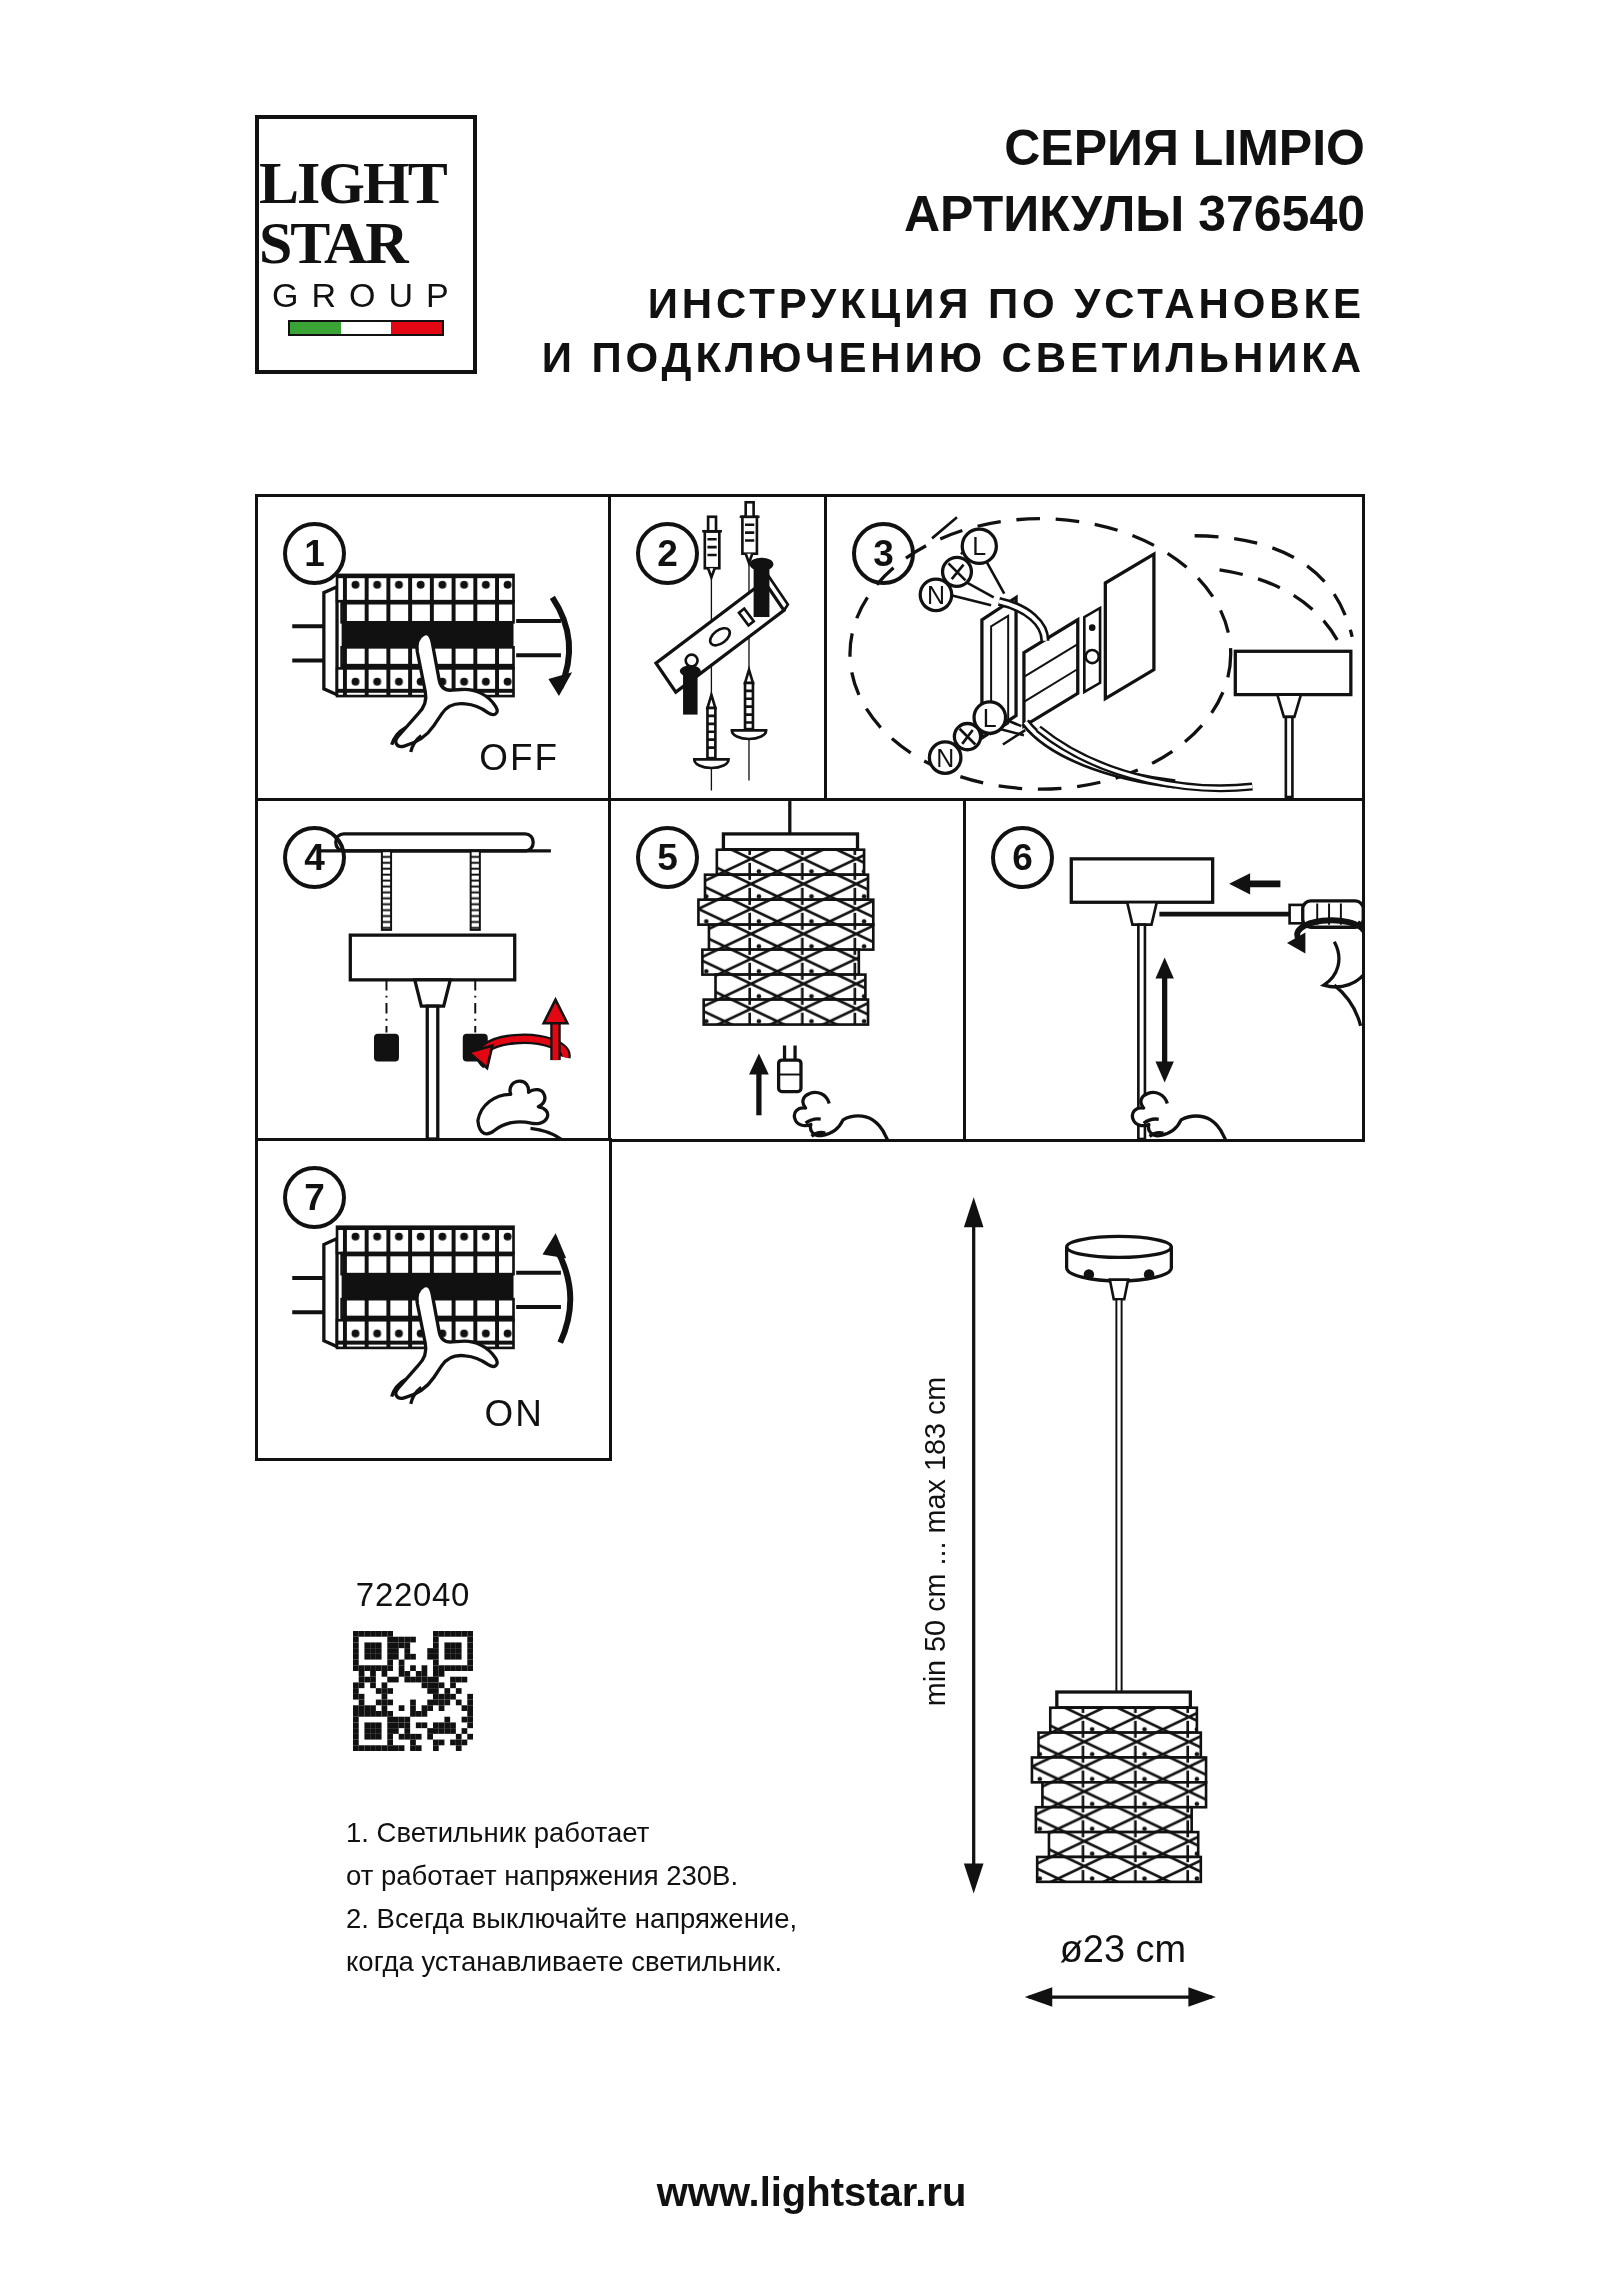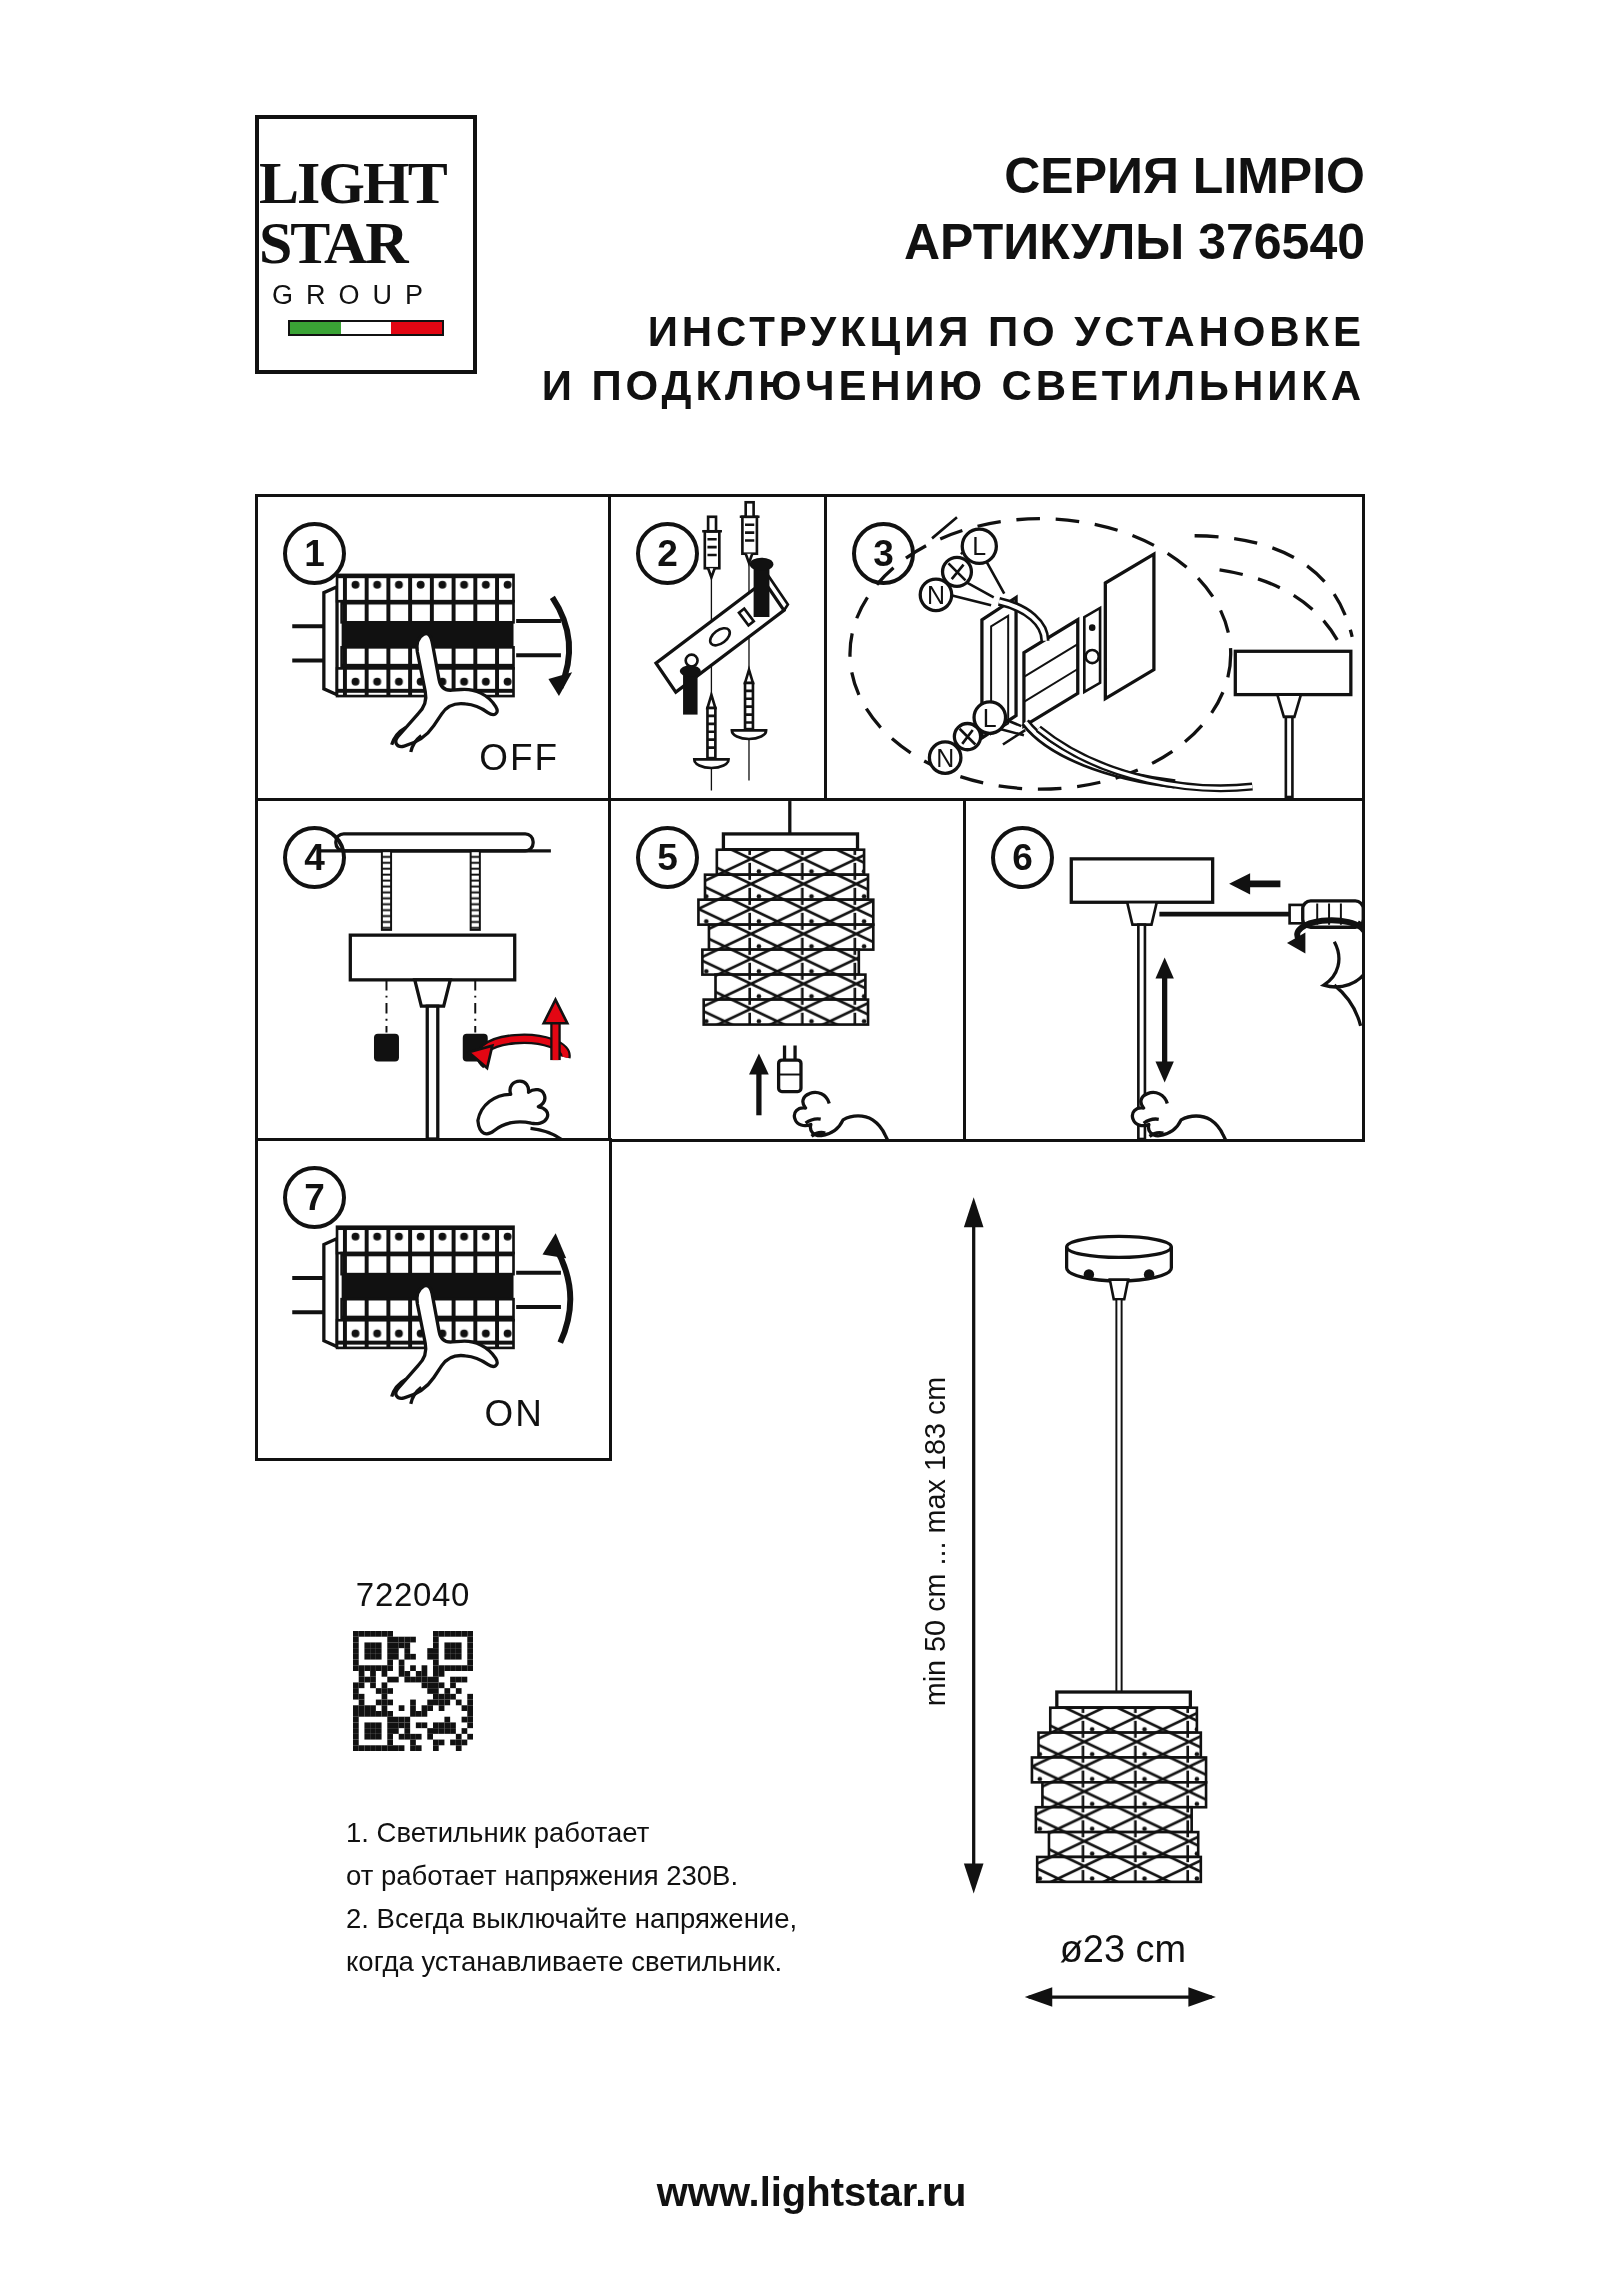--- a/index.html
+++ b/index.html
@@ -3,26 +3,26 @@
 <meta charset="utf-8">
 <style>
   html,body{margin:0;padding:0;background:#888;}
   .page{position:relative;width:1623px;height:2295px;background:#fff;overflow:hidden;
         font-family:"Liberation Sans", sans-serif;color:#111;}
   .abs{position:absolute;}
   
   .logo{left:255px;top:115px;width:222px;height:259px;border:4.6px solid #111;box-sizing:border-box;}
   .logo .l1,.logo .l2{font-family:"Liberation Serif", serif;font-weight:700;font-size:60px;line-height:60px;letter-spacing:-2px;}
   .logo .l1{margin-top:34px;}
-  .logo .l3{font-size:27px;letter-spacing:13px;text-indent:13px;margin-top:7.9px;line-height:29px;}
+  .logo .l3{font-size:34px;letter-spacing:13px;text-indent:13px;margin-top:7.9px;line-height:29px;}
   .flag{width:156px;height:15.7px;border:2.6px solid #111;box-sizing:border-box;margin:10.5px auto 0;display:flex;}
   .flag span{flex:1;}
   .flag .g{background:#3aa335;} .flag .w{background:#fff;} .flag .r{background:#e30613;}
   
-  .hdr{right:258px;text-align:right;font-weight:700;white-space:nowrap;margin-top:28px;}
+  .hdr{right:258px;text-align:right;font-weight:700;white-space:nowrap;}
   .hdr.series{top:119px;font-size:50px;}
   .hdr.articles{top:185px;font-size:50px;}
   .hdr.t1{top:280px;font-size:42px;letter-spacing:3.9px;}
   .hdr.t2{top:334px;font-size:42px;letter-spacing:3.9px;}
   
   .panel{border:3.9px solid #111;box-sizing:border-box;background:#fff;}
   .panel svg{position:absolute;left:0;top:0;width:100%;height:100%;}
   .stepnum{position:absolute;left:25px;top:25px;width:63px;height:63px;border:4.6px solid #111;border-radius:50%;
            box-sizing:border-box;display:flex;align-items:center;justify-content:center;
            font-size:37px;font-weight:700;z-index:2;}

